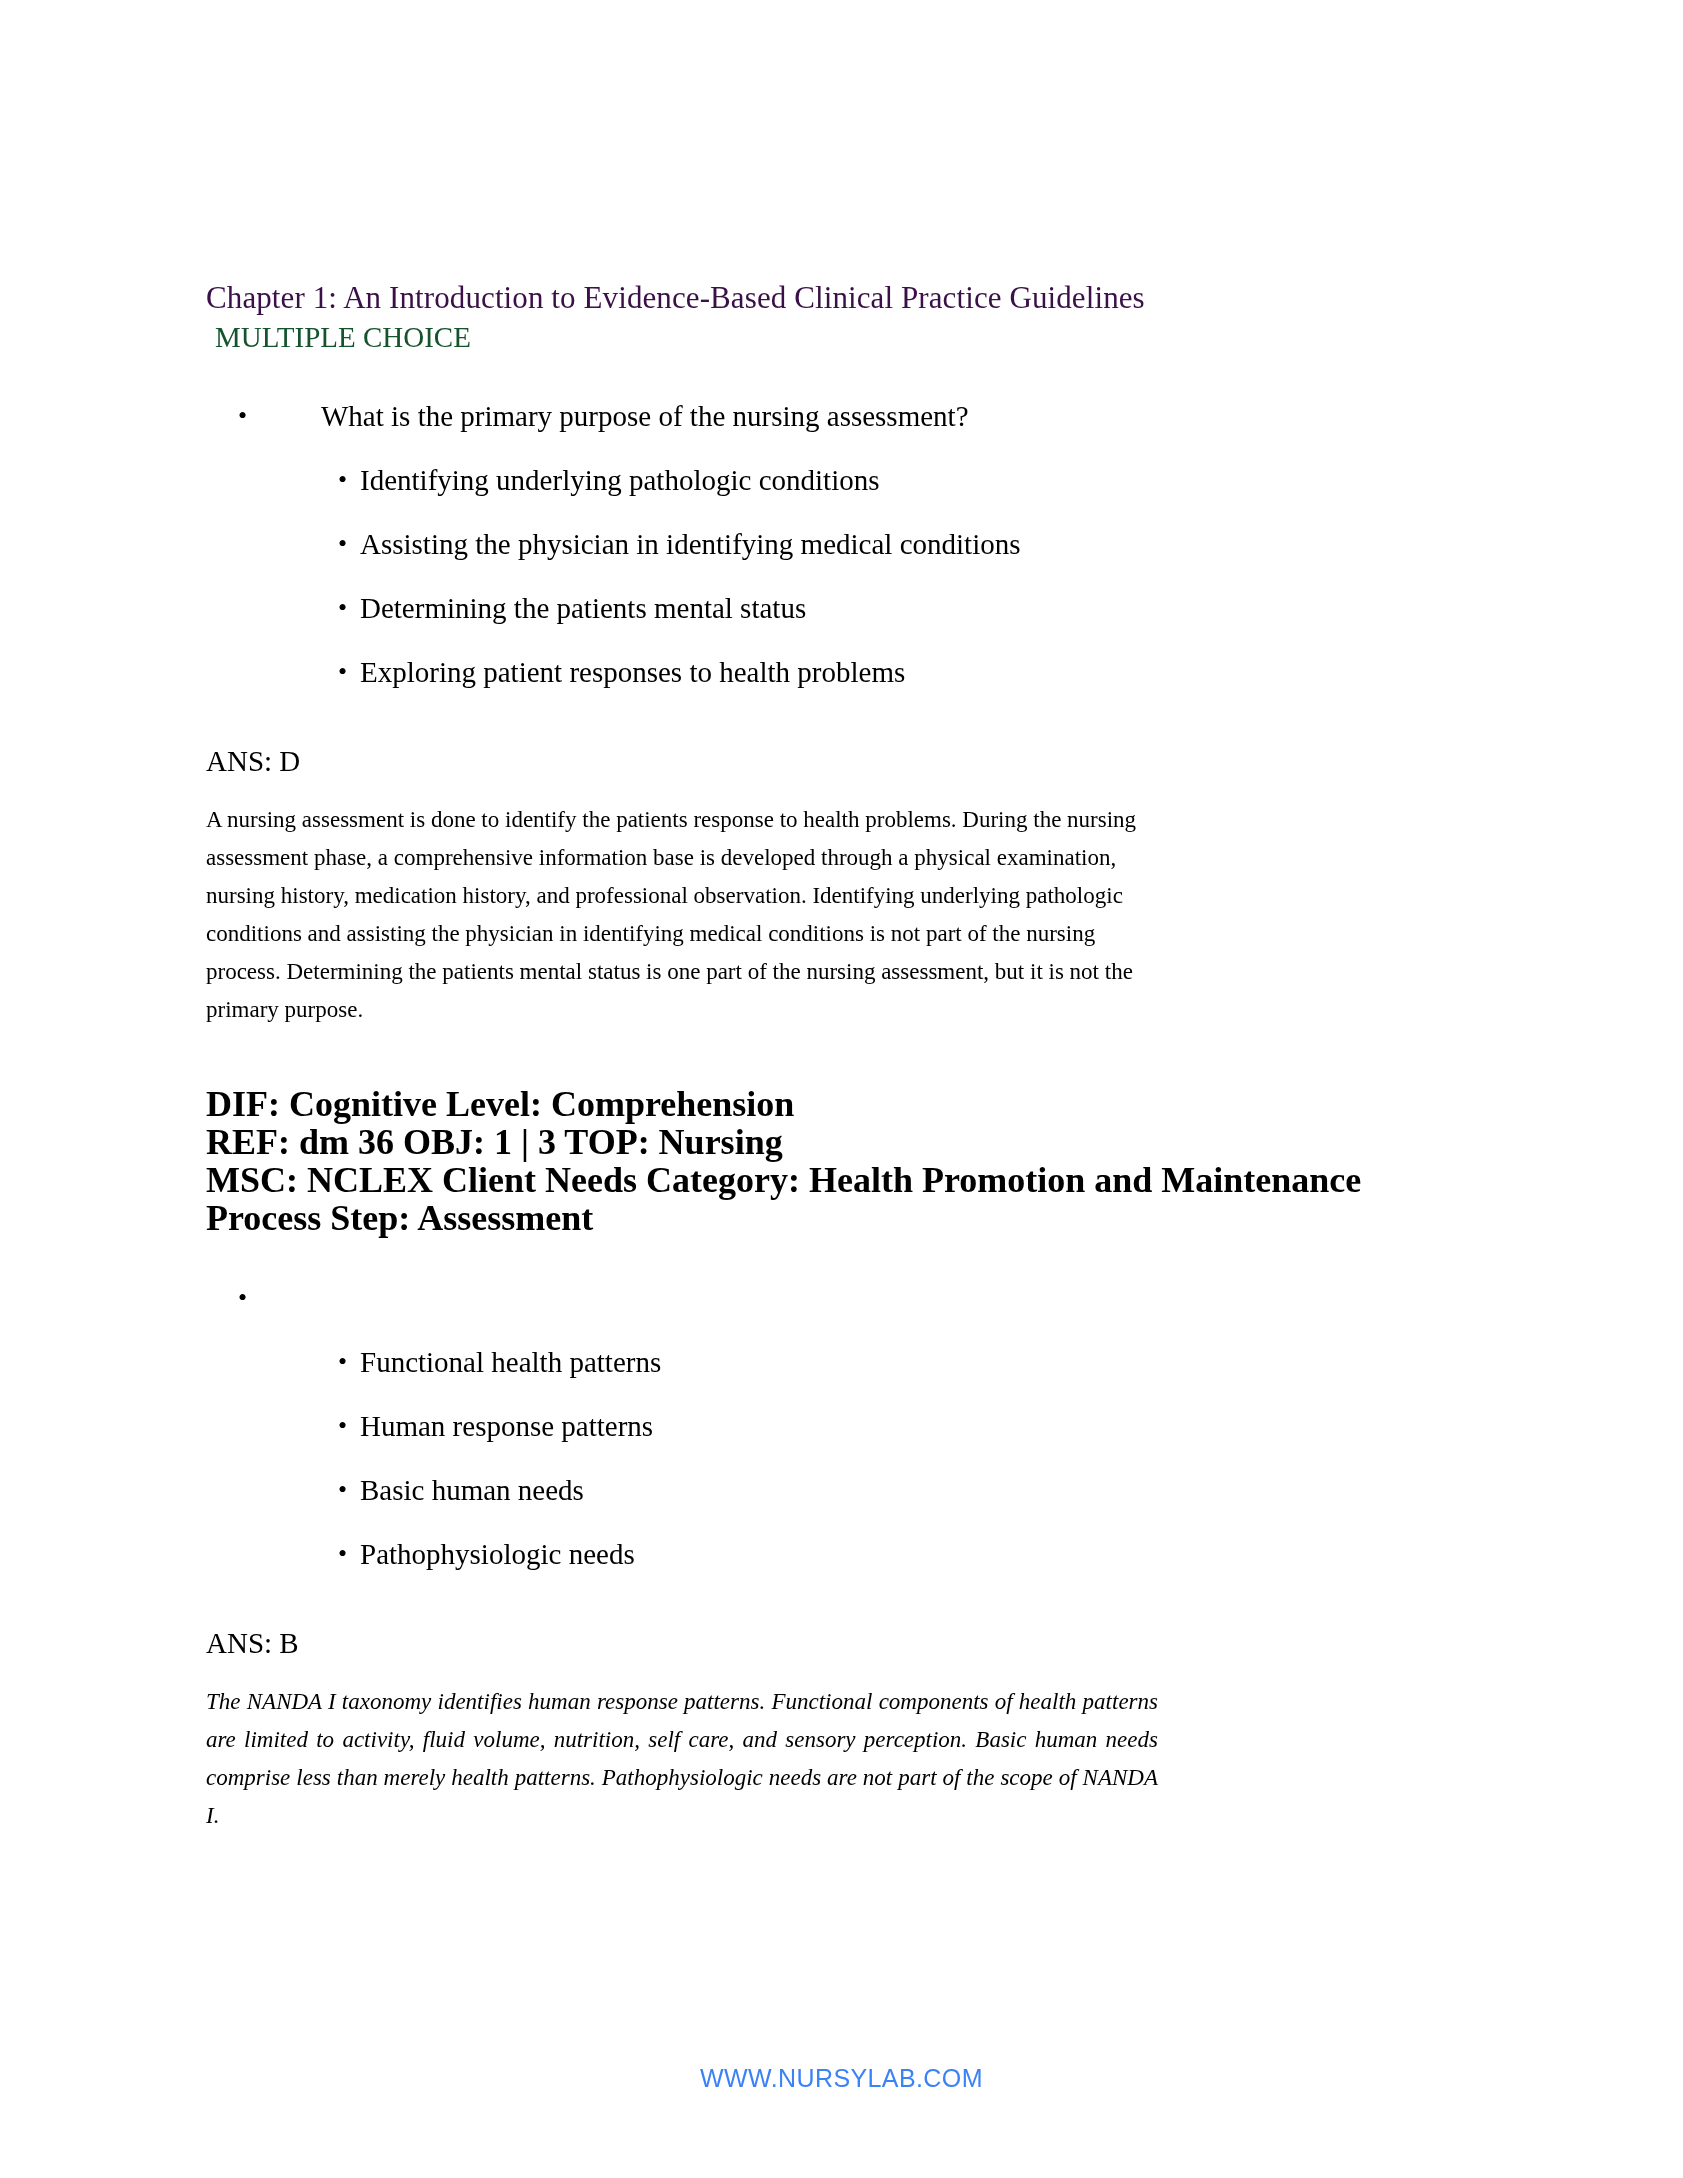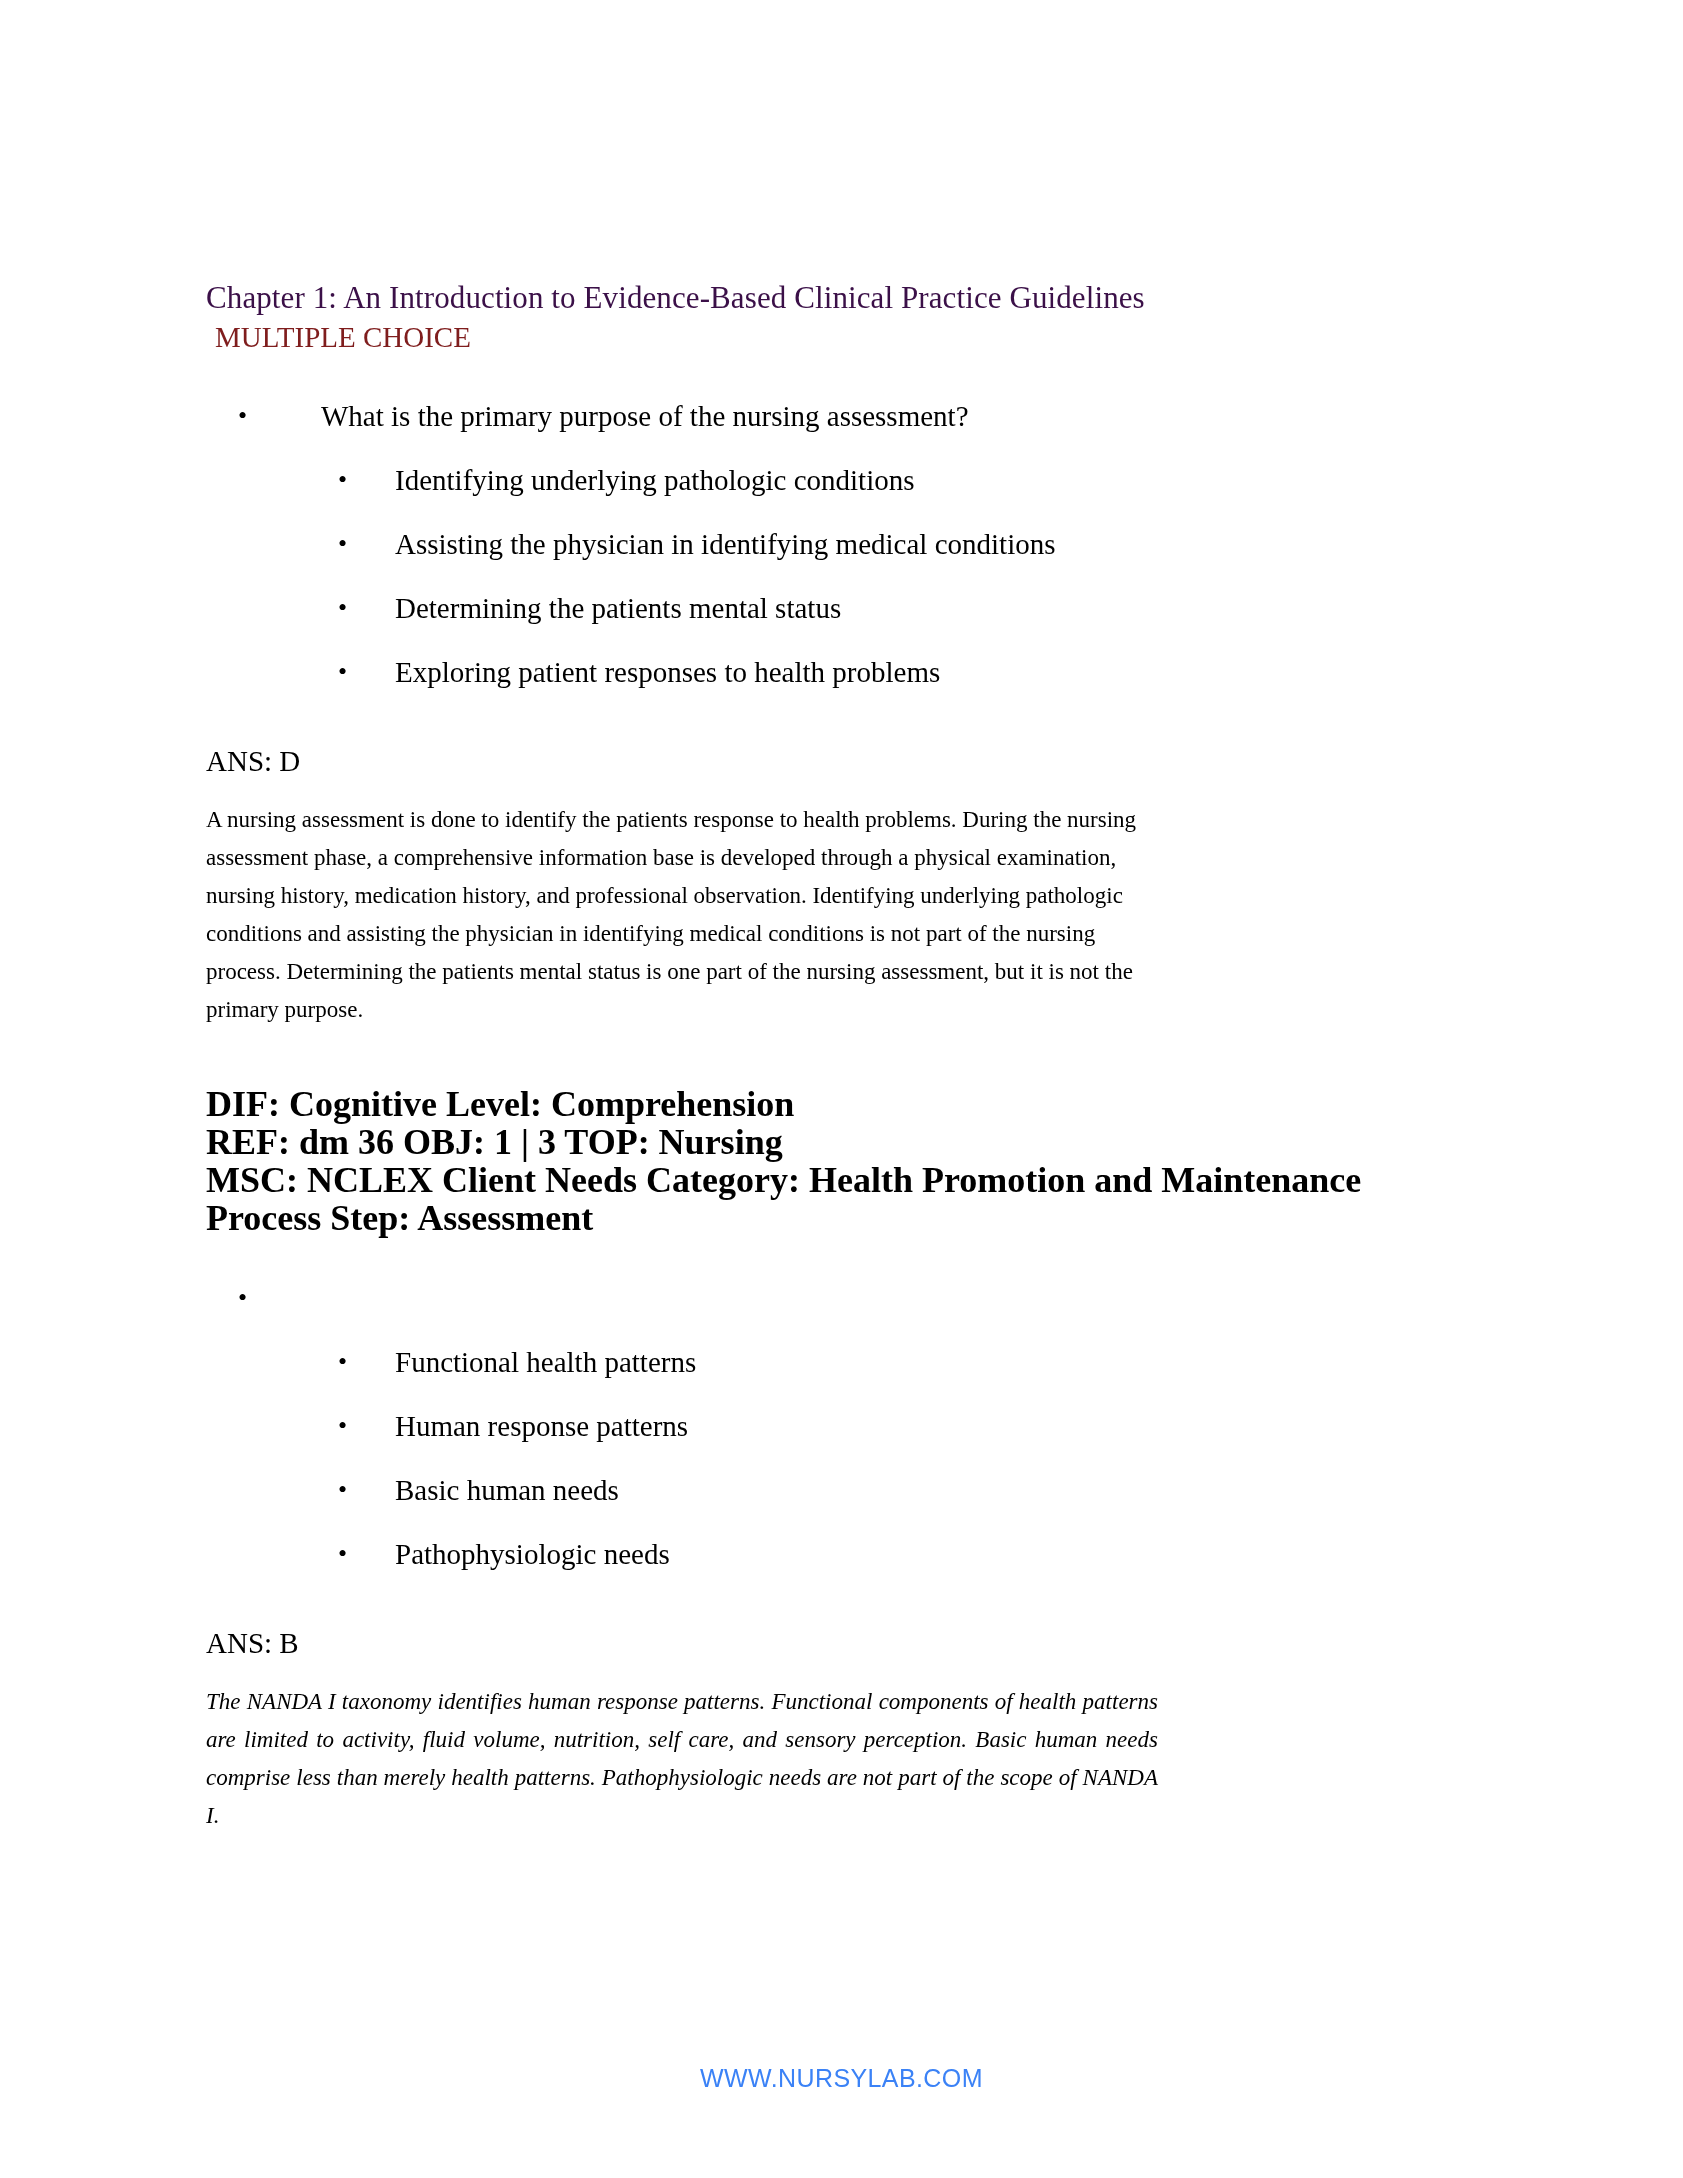--- a/index.html
+++ b/index.html
@@ -37,21 +37,21 @@
     line-height: 38px;
     color: #3b1048;
     letter-spacing: 0.1px;
     white-space: nowrap;
   }
   .section-label {
     font-size: 29px;
     line-height: 36px;
     margin-left: 9px;
     margin-top: 2px;
-    color: #7f1d1d;
+    color: #14532d;
   }
 
   
   .question-row {
     display: flex;
     align-items: flex-start;
     margin-top: 42px;
     font-size: 29px;
     line-height: 38px;
   }
@@ -77,21 +77,20 @@
     margin-top: 26px;
   }
   .option-row .bullet {
     width: 22px;
     margin-left: 132px;
     flex: 0 0 auto;
     font-size: 26px;
     line-height: 38px;
   }
   .option-row .opt-text {
-    margin-left: 35px;
   }
 
   
   .answer-key {
     font-size: 29px;
     line-height: 38px;
     margin-top: 51px;
   }
   .rationale {
     font-size: 23px;

